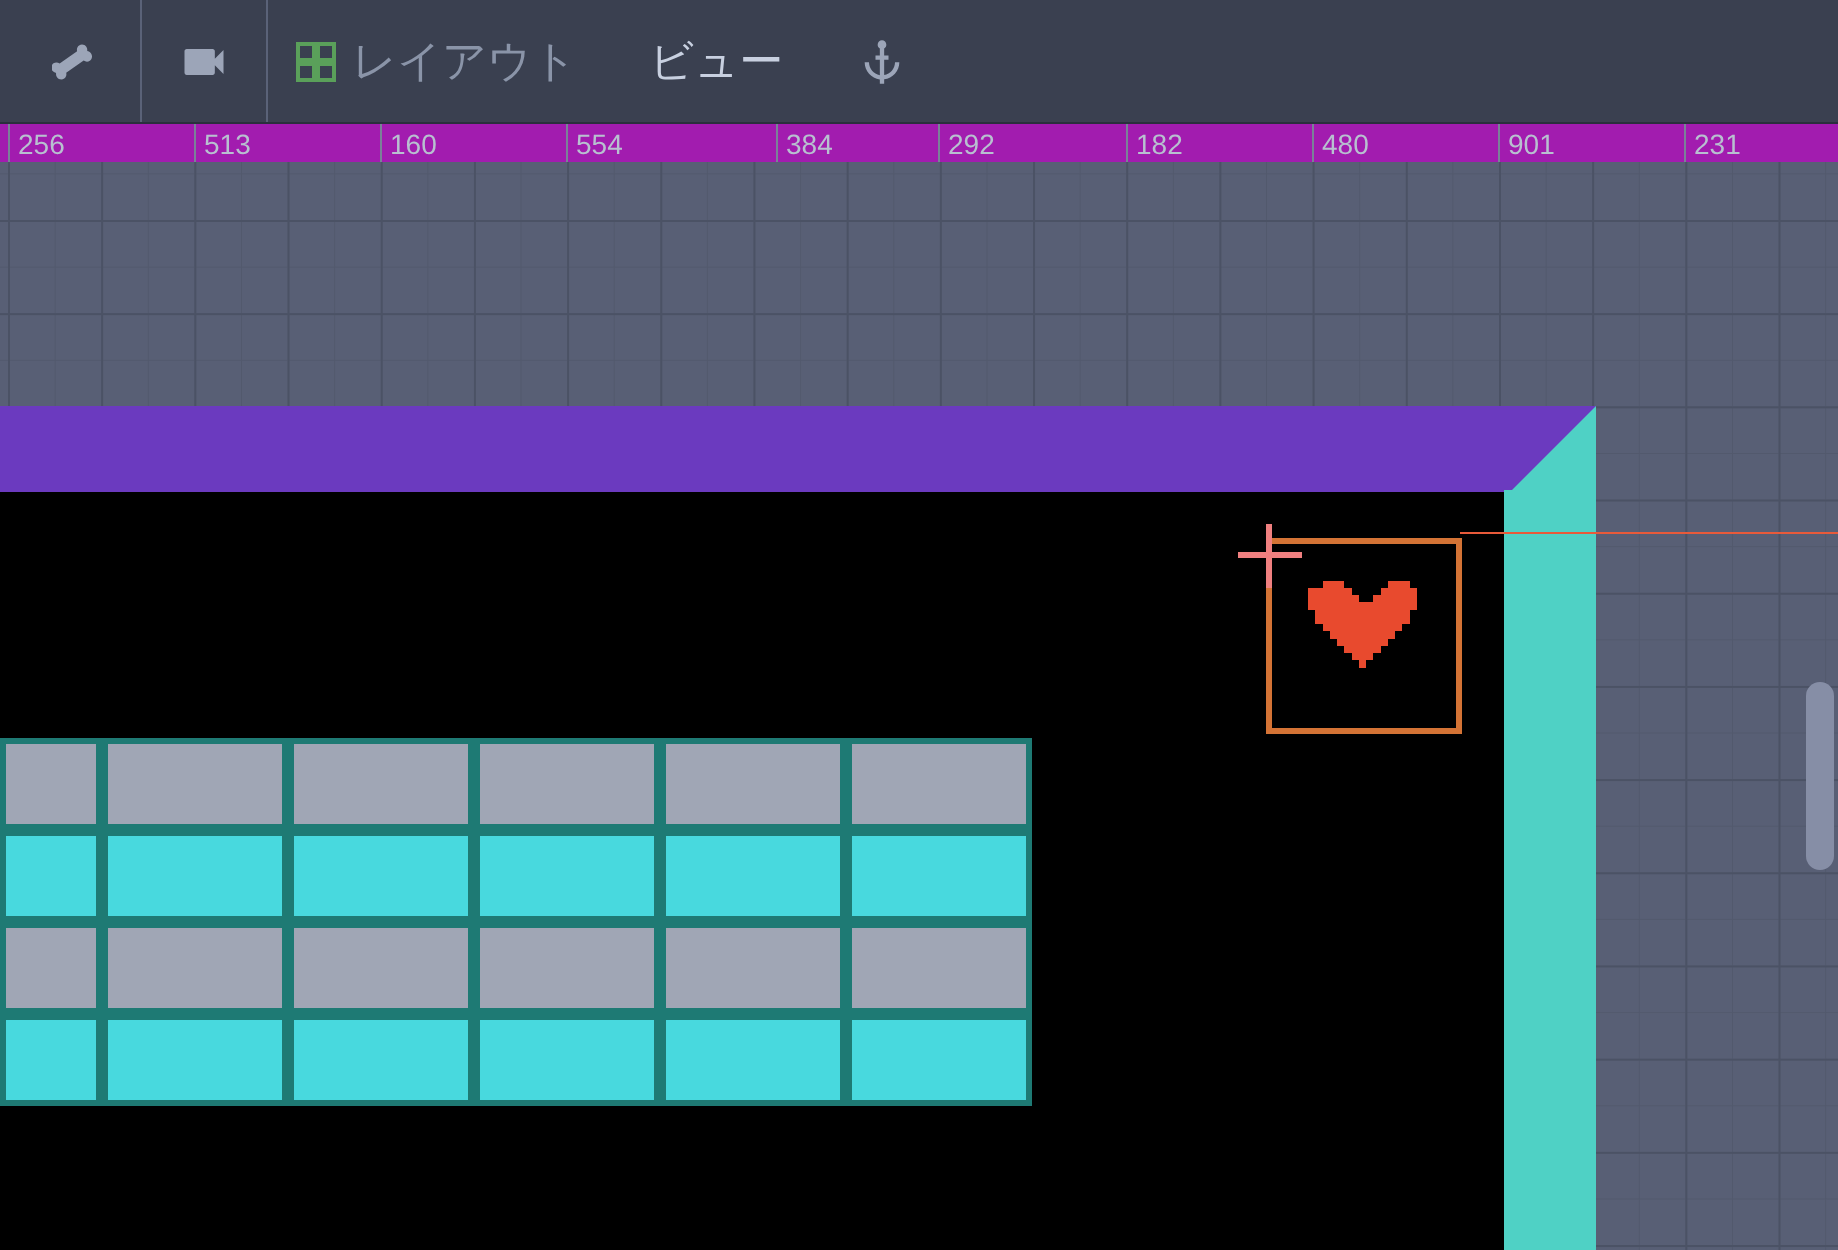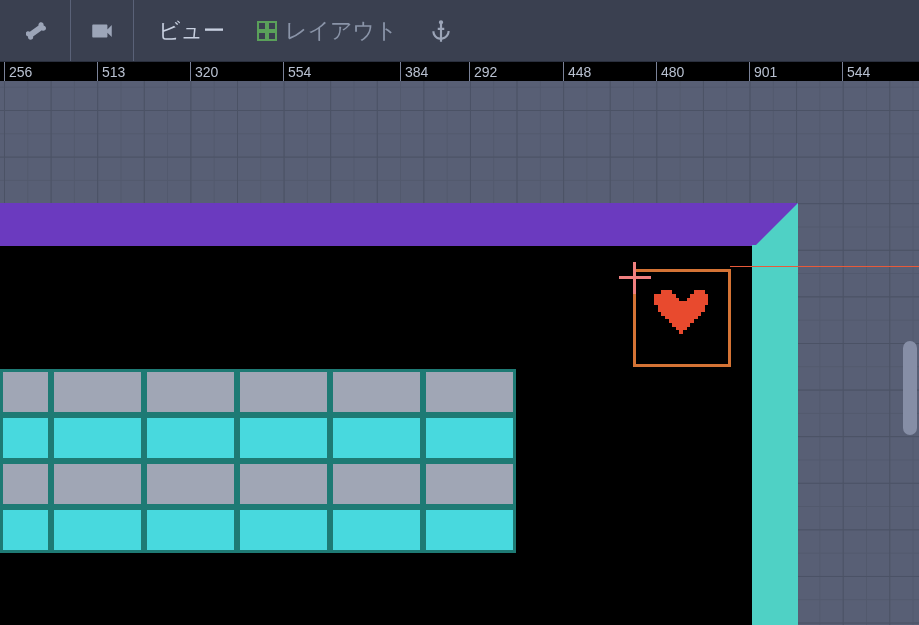--- a/index.html
+++ b/index.html
@@ -44,21 +44,21 @@
     .toolbar-text {
       color: #c8d0e0;
       font-size: 22px;
       margin-left: 6px;
     }
     .toolbar-text.dim {
       color: #8a94a8;
     }
     .ruler-horizontal {
       height: 20px;
-      background: #000000;
+      background: #a21caf;
       position: relative;
       border-top: 1px solid #2a2f3d;
     }
     .ruler-tick {
       position: absolute;
       top: 0;
       color: #b8c0d0;
       font-size: 14px;
       padding-left: 4px;
       border-left: 1px solid #7a8298;
@@ -179,47 +179,47 @@
   <div class="toolbar-item">
     <svg viewBox="0 0 24 24">
       <path d="M4 6c-1.1 0-2 .9-2 2 0 .6.3 1.2.7 1.6-.4.4-.7 1-.7 1.6 0 1.1.9 2 2 2 .9 0 1.6-.6 1.9-1.4l8.2 0c.3.8 1 1.4 1.9 1.4 1.1 0 2-.9 2-2 0-.6-.3-1.2-.7-1.6.4-.4.7-1 .7-1.6 0-1.1-.9-2-2-2-.9 0-1.6.6-1.9 1.4l-8.2 0C5.6 6.6 4.9 6 4 6z" transform="rotate(-35 12 12) scale(1.2) translate(-2 -1)"></path>
     </svg>
   </div>
   <div class="toolbar-item">
     <svg viewBox="0 0 24 24">
       <path d="M17 10.5V7c0-.55-.45-1-1-1H4c-.55 0-1 .45-1 1v10c0 .55.45 1 1 1h12c.55 0 1-.45 1-1v-3.5l4 4v-11l-4 4z"></path>
     </svg>
   </div>
-  <div class="toolbar-item no-border">
-    <span class="toolbar-text">ビュー</span>
-  </div>
   <div class="toolbar-item no-border" style="padding:0 12px;">
     <svg viewBox="0 0 24 24" style="fill:#5aa05a;width:24px;height:24px;">
       <path d="M3 3h8v8H3V3zm10 0h8v8h-8V3zM3 13h8v8H3v-8zm10 0h8v8h-8v-8z" stroke="#5aa05a" stroke-width="2" fill="none"></path>
     </svg>
     <span class="toolbar-text dim">レイアウト</span>
   </div>
   <div class="toolbar-item no-border">
+    <span class="toolbar-text">ビュー</span>
+  </div>
+  <div class="toolbar-item no-border">
     <svg viewBox="0 0 24 24">
       <path d="M12 2a2 2 0 0 0-2 2c0 .74.4 1.38 1 1.72V9h-2v2h2v7.08c-2.84-.48-5-2.94-5-5.92H4c0 4.08 3.05 7.44 7 7.93V22h2v-1.99c3.95-.49 7-3.85 7-7.93h-2c0 2.98-2.16 5.44-5 5.92V11h2V9h-2V5.72c.6-.34 1-.98 1-1.72a2 2 0 0 0-2-2z"></path>
     </svg>
   </div>
 </div>
 
 <div class="ruler-horizontal">
   <div class="ruler-tick" style="left:4px">256</div>
   <div class="ruler-tick" style="left:97px">513</div>
-  <div class="ruler-tick" style="left:190px">320</div>
+  <div class="ruler-tick" style="left:190px">160</div>
   <div class="ruler-tick" style="left:283px">554</div>
-  <div class="ruler-tick" style="left:400px">384</div>
+  <div class="ruler-tick" style="left:388px">384</div>
   <div class="ruler-tick" style="left:469px">292</div>
-  <div class="ruler-tick" style="left:563px">448</div>
+  <div class="ruler-tick" style="left:563px">182</div>
   <div class="ruler-tick" style="left:656px">480</div>
   <div class="ruler-tick" style="left:749px">901</div>
-  <div class="ruler-tick" style="left:842px">544</div>
+  <div class="ruler-tick" style="left:842px">231</div>
 </div>
 
 <div class="canvas-area">
   <div class="grid-bg-sub"></div>
   <div class="grid-bg"></div>
 
   <div class="black-region" style="left:0;top:164px;width:752px;height:380px;"></div>
 
   <div class="purple-bar" style="left:0;top:122px;width:798px;height:43px;"></div>
 

